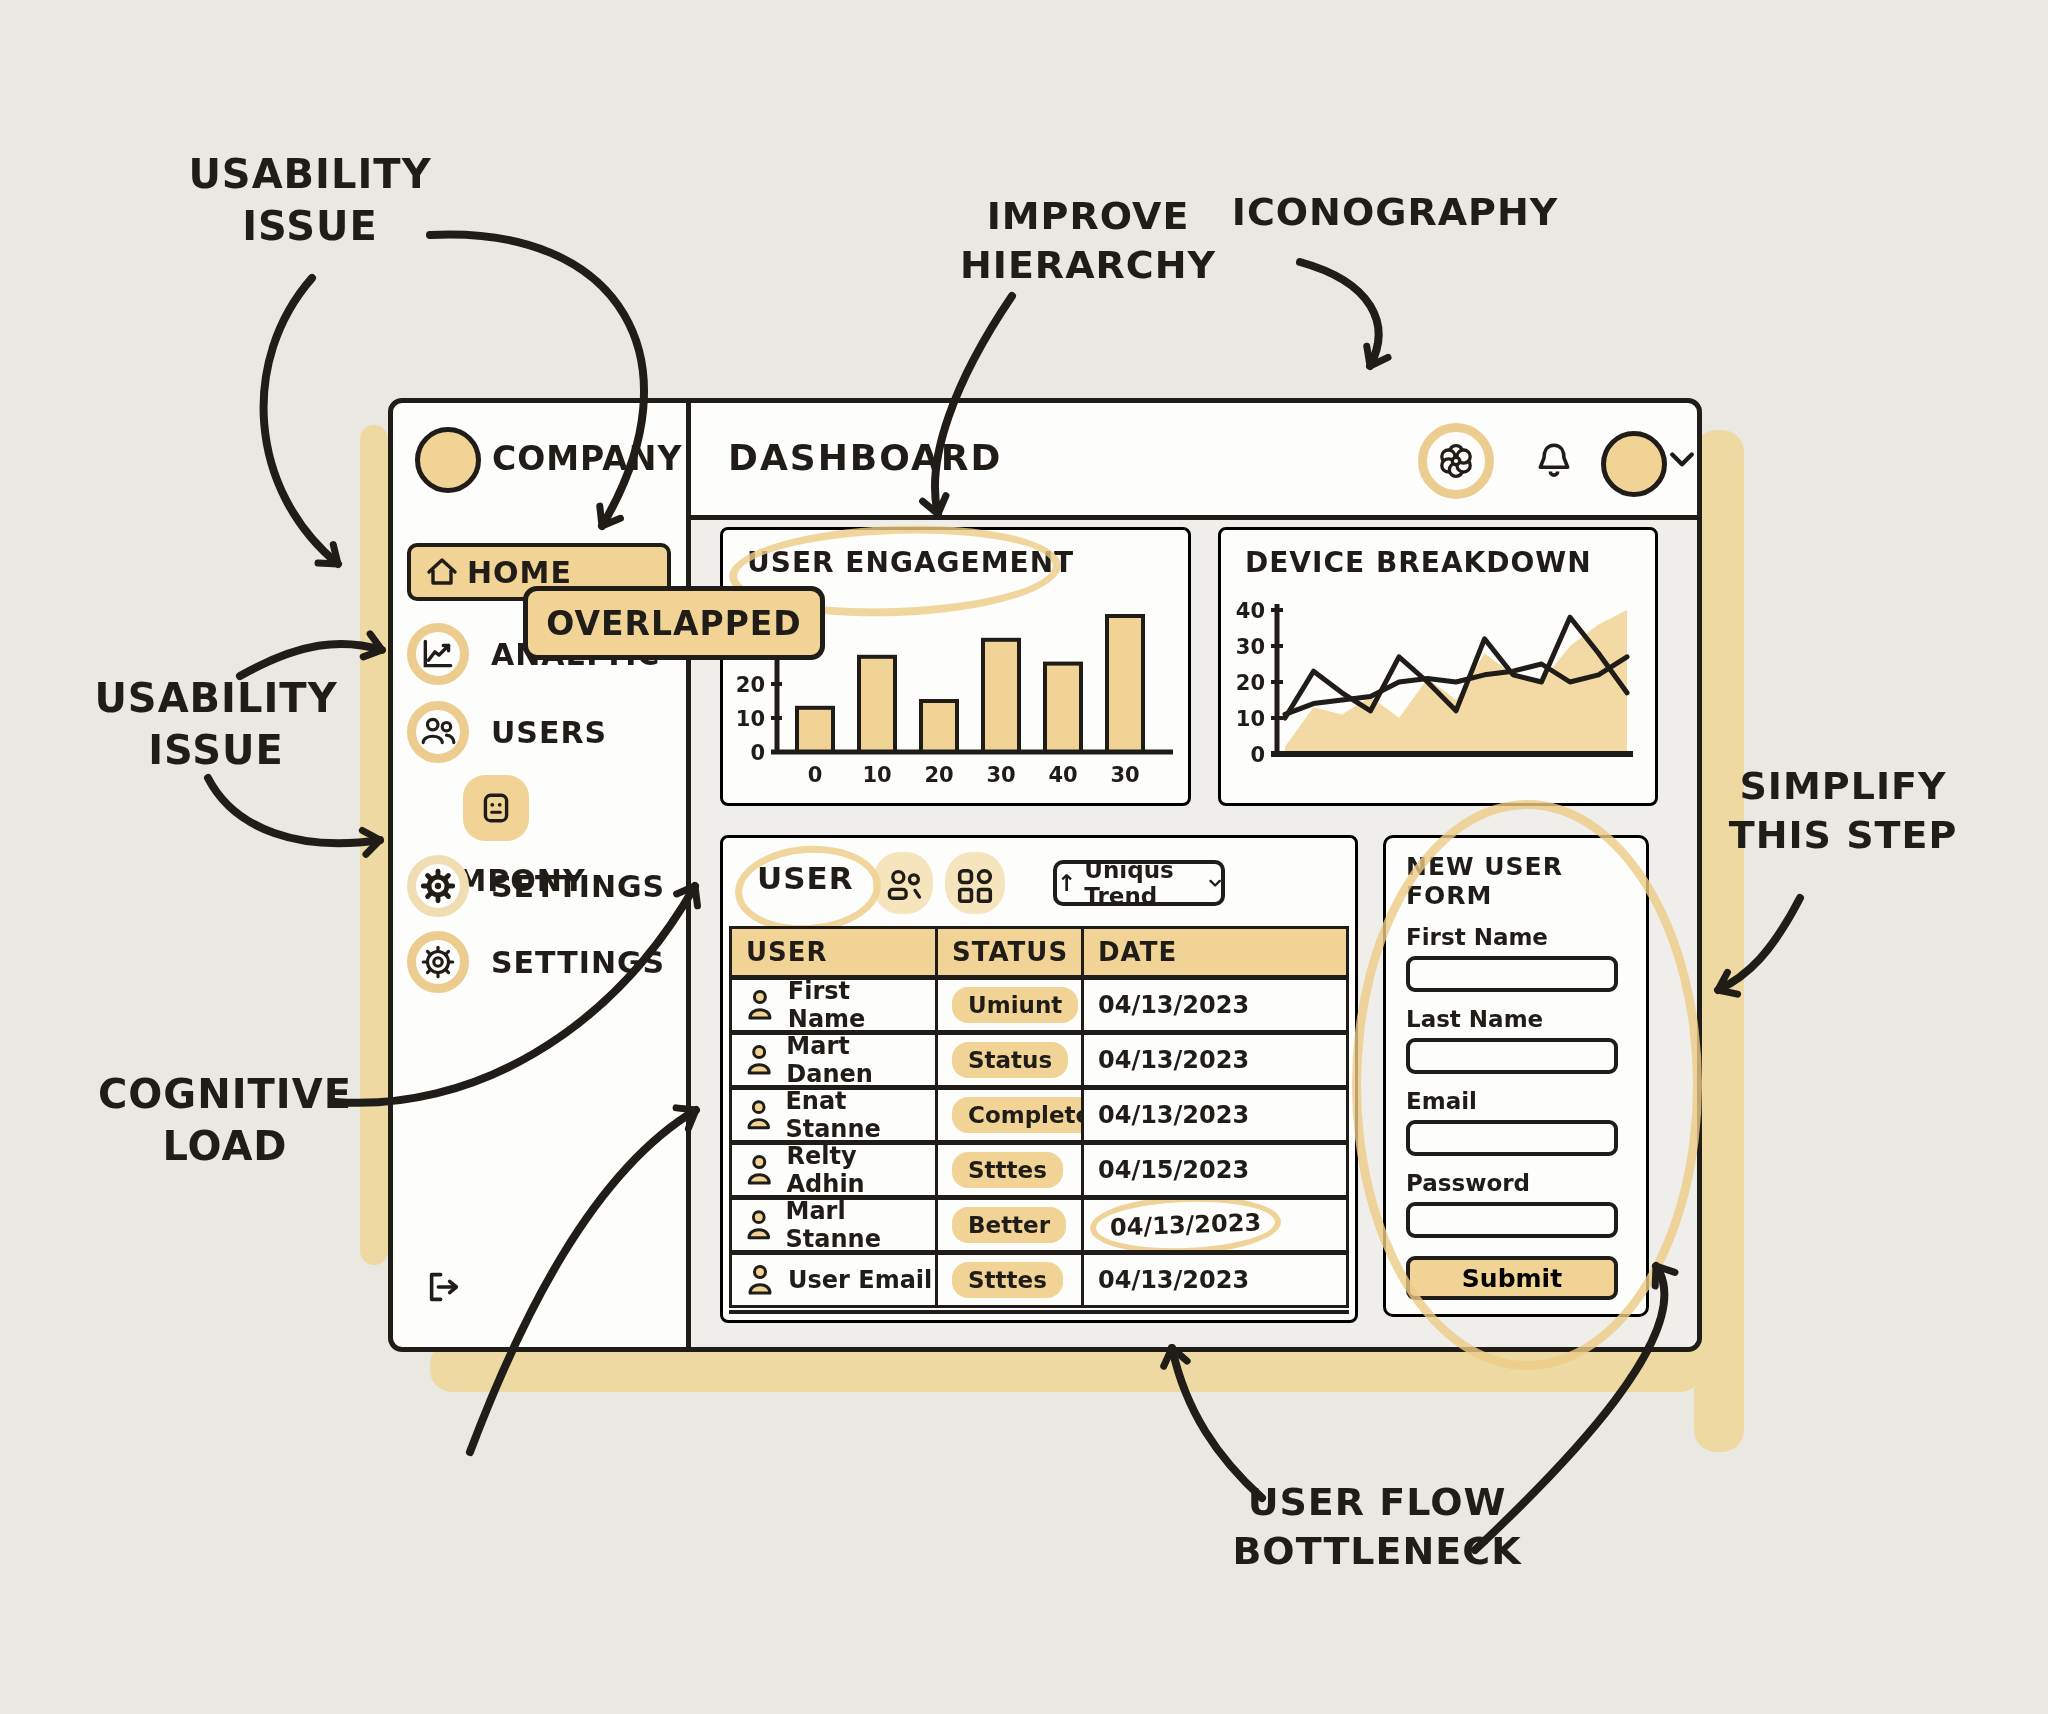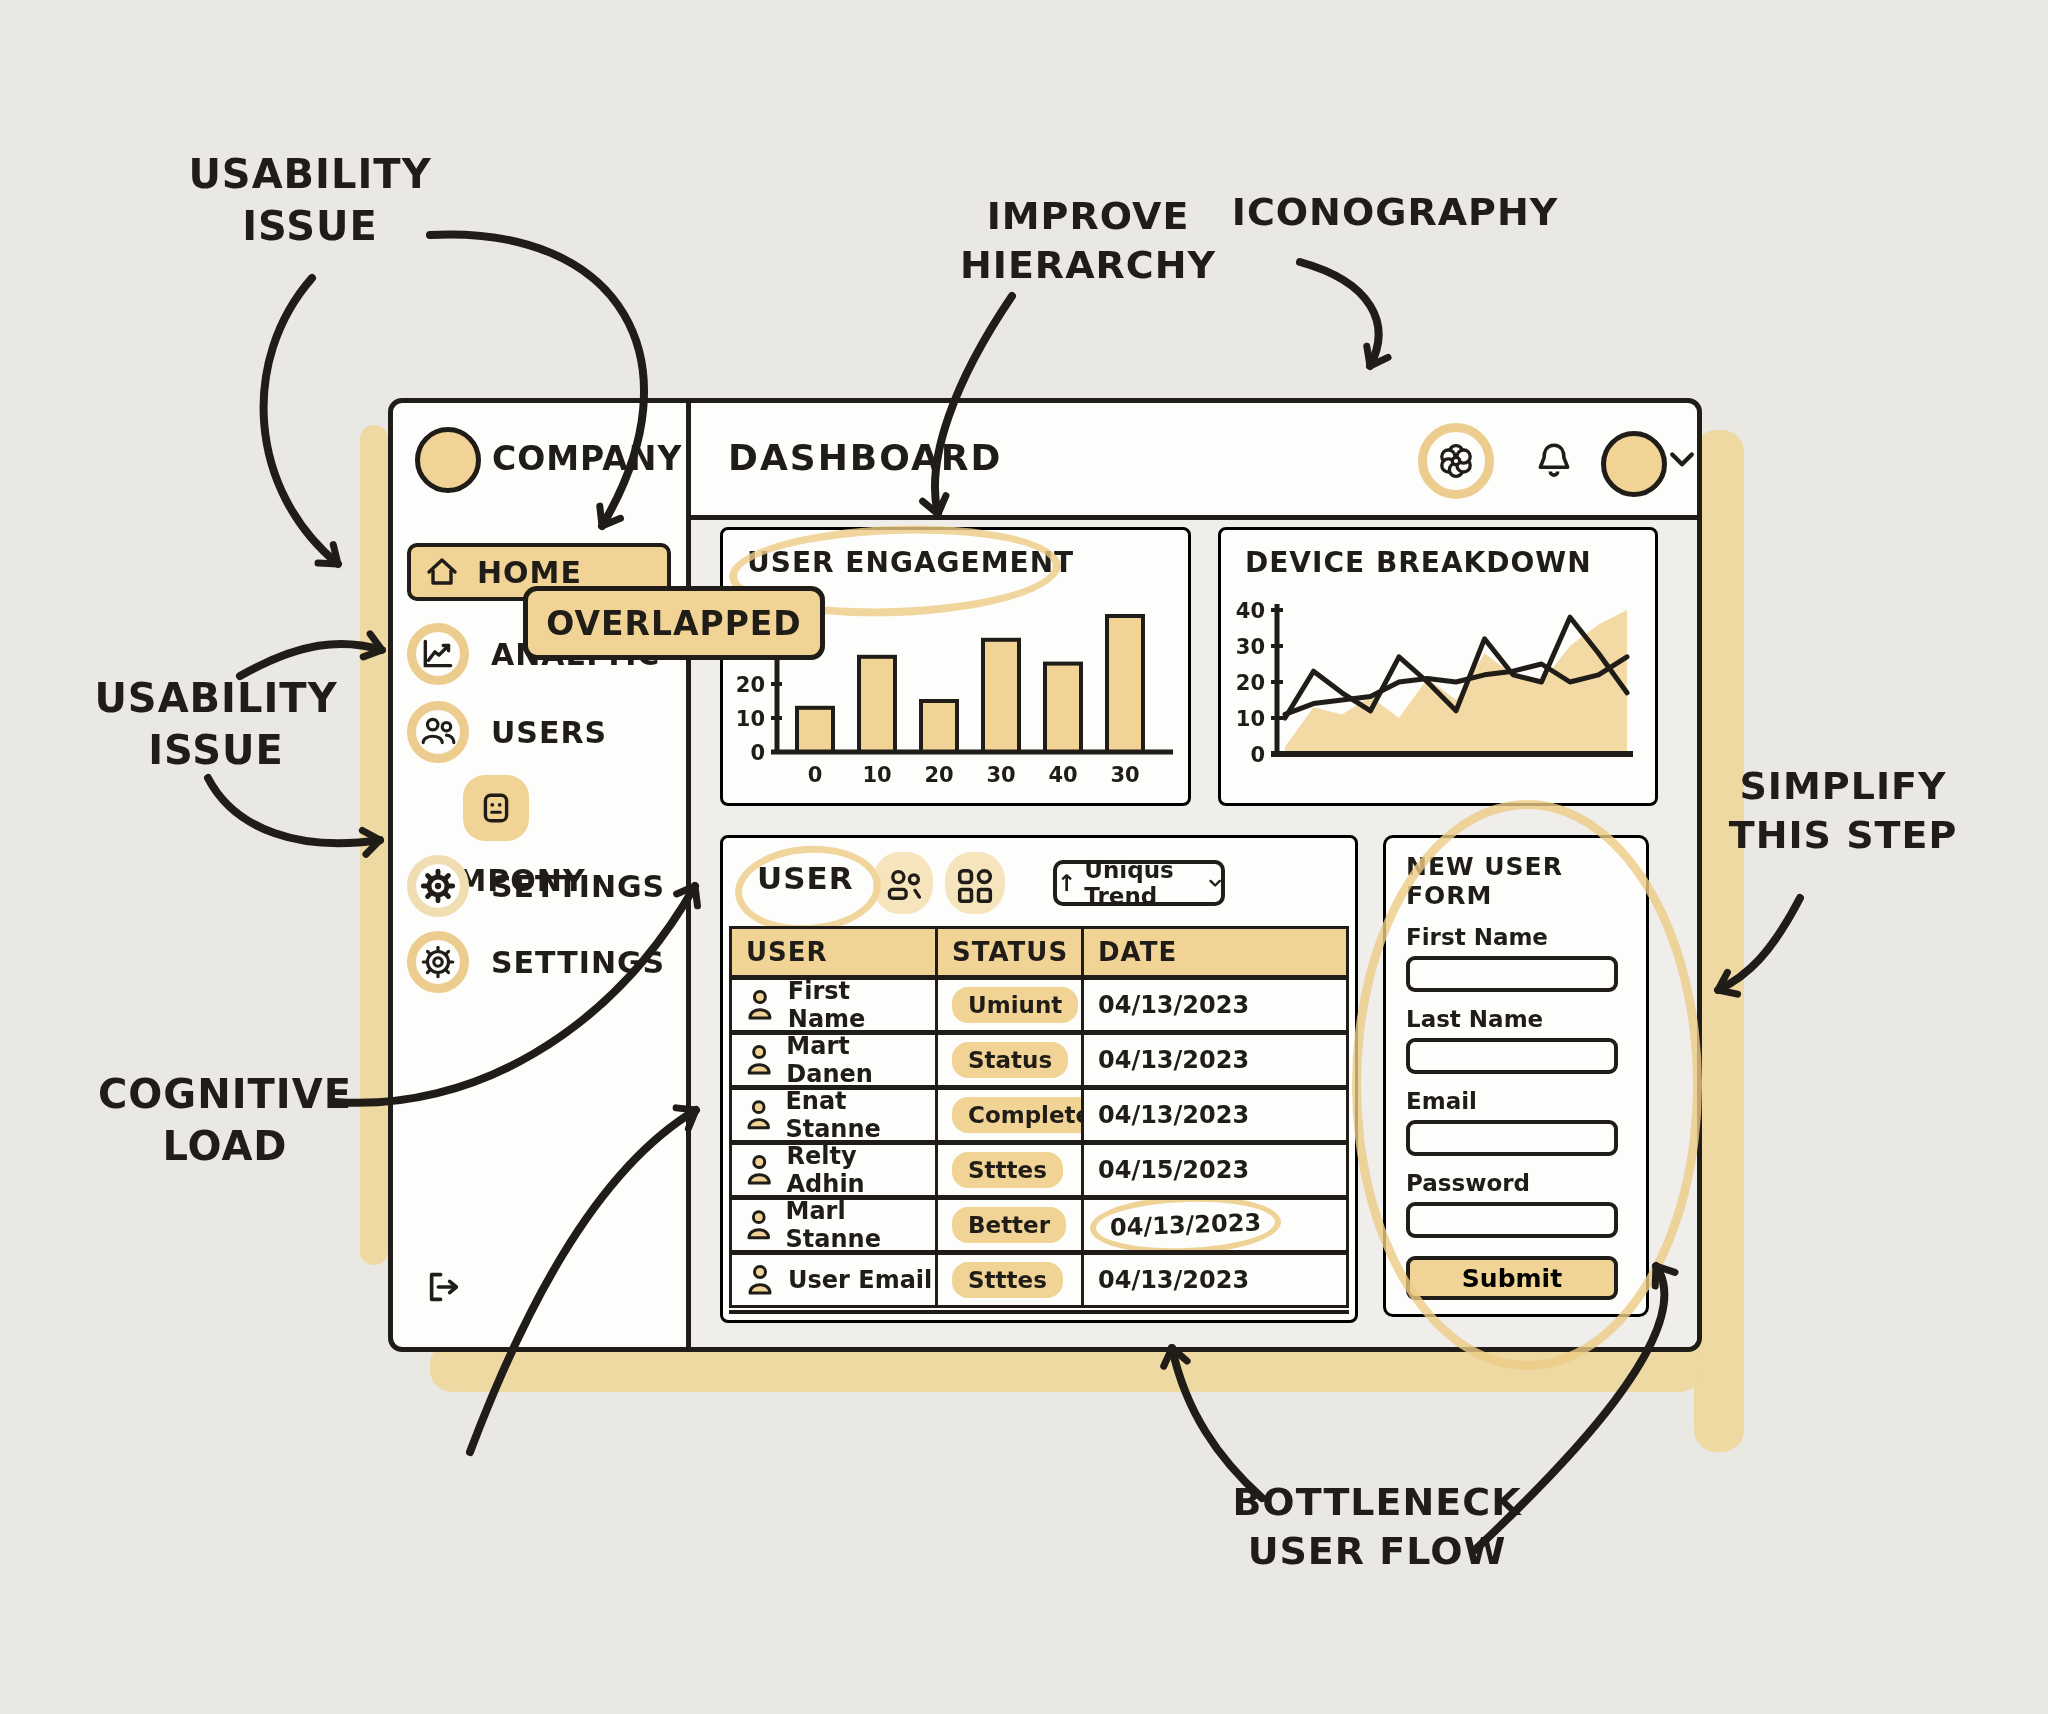--- a/index.html
+++ b/index.html
@@ -16,21 +16,21 @@
   .header-line{position:absolute;left:298px;top:112px;right:0;height:5px;background:#201d18;}
   
   .logo{position:absolute;left:22px;top:24px;width:56px;height:56px;border:5px solid #201d18;
         border-radius:50%;background:#f1d495;}
   .brand{position:absolute;left:99px;top:36px;font-size:33px;font-weight:bold;letter-spacing:1px;}
   .dash-title{position:absolute;left:335px;top:34px;font-size:36px;font-weight:bold;letter-spacing:2px;}
   .ring{position:absolute;border:9px solid #eccd8f;border-radius:50%;}
   .avatar{position:absolute;width:56px;height:56px;background:#f1d495;border:5px solid #201d18;border-radius:50%;}
   
   .home-btn{position:absolute;left:14px;top:140px;width:264px;height:58px;background:#f1d495;
-            border:4px solid #201d18;border-radius:10px;display:flex;align-items:center;gap:18px;padding-left:14px;box-sizing:border-box;}
+            border:4px solid #201d18;border-radius:10px;display:flex;align-items:center;gap:8px;padding-left:14px;box-sizing:border-box;}
   .side-item{position:absolute;display:flex;align-items:center;gap:22px;left:14px;height:66px;}
   .side-label{font-size:30px;font-weight:bold;letter-spacing:1px;}
   .icon-ring{width:62px;height:62px;border-radius:50%;border:9px solid #eccd8f;box-sizing:border-box;
              display:flex;align-items:center;justify-content:center;background:#fdfdfb;flex:0 0 auto;}
   .icon-blob{width:66px;height:66px;border-radius:22px;background:#f1d495;box-sizing:border-box;
              display:flex;align-items:center;justify-content:center;flex:0 0 auto;}
   
   .panel{position:absolute;background:#fdfdfb;border:3px solid #000000;border-radius:8px;z-index:4;}
   .panel-title{position:absolute;left:24px;top:16px;font-size:28px;font-weight:bold;letter-spacing:1px;}
   .ellipse{position:absolute;border:8px solid rgba(236,202,132,.8);border-radius:50%;pointer-events:none;}
@@ -404,22 +404,22 @@
   </div>
   <div class="note" style="left:65px;top:1068px;width:320px;font-size:40px;">
     <div>COGNITIVE</div>
     <div>LOAD</div>
   </div>
   <div class="note" style="left:1703px;top:762px;width:280px;font-size:38px;">
     <div>SIMPLIFY</div>
     <div>THIS STEP</div>
   </div>
   <div class="note" style="left:1212px;top:1478px;width:330px;font-size:38px;">
+    <div>USER FLOW</div>
     <div>BOTTLENECK</div>
-    <div>USER FLOW</div>
   </div>
 
   <svg class="arrows" width="2048" height="1714">
     <defs>
       <marker id="ah" viewBox="-22 -16 44 32" refX="0" refY="0" markerWidth="44" markerHeight="32" orient="auto" markerUnits="userSpaceOnUse">
         <path d="M-16 -12 L0 0 L-16 12" fill="none" stroke="#201d18" stroke-width="7" stroke-linecap="round" stroke-linejoin="round"></path>
       </marker>
     </defs>
     <g fill="none" stroke="#201d18" stroke-width="8" stroke-linecap="round">
       <path d="M312 278 C240 360 248 490 338 564" marker-end="url(#ah)"></path>

